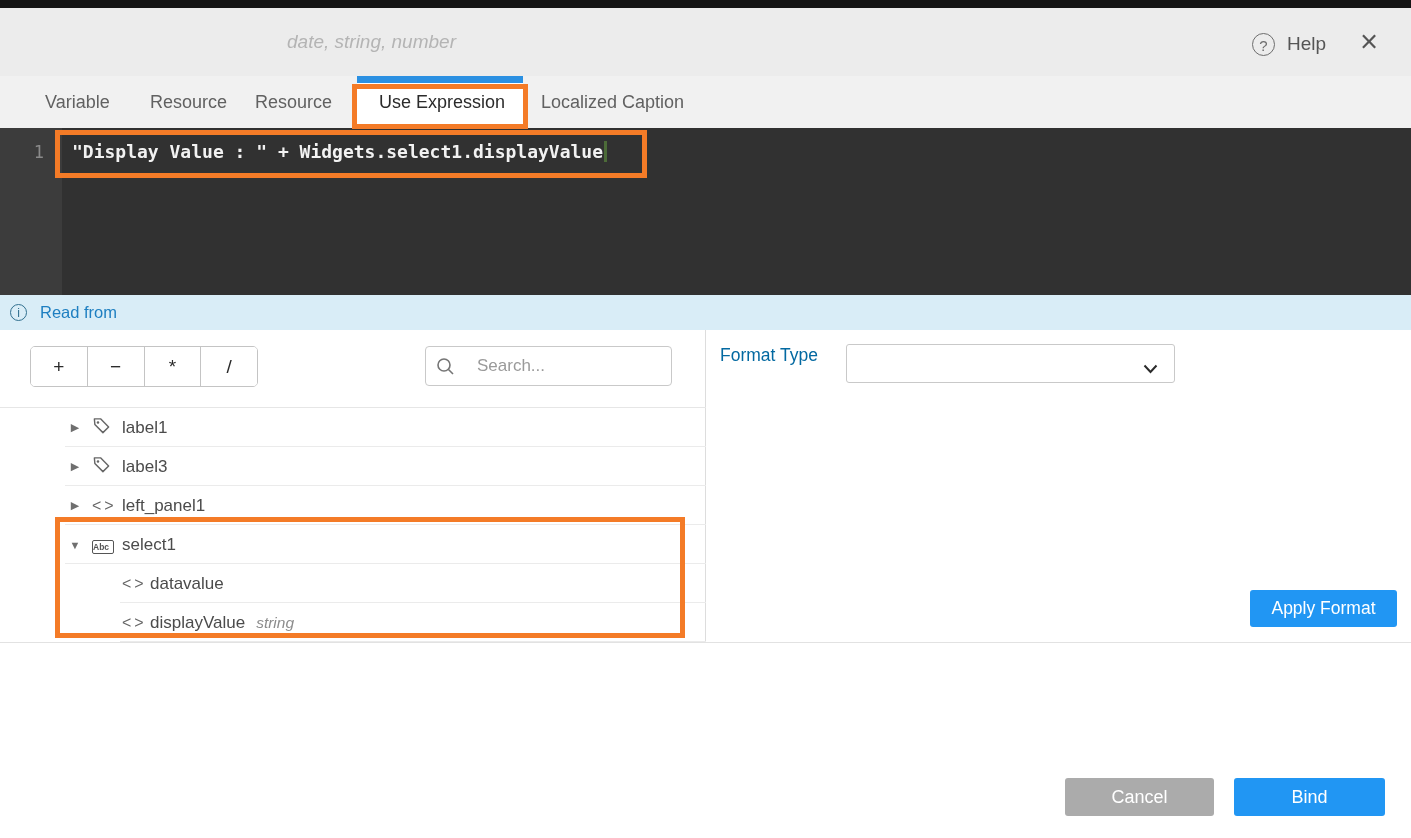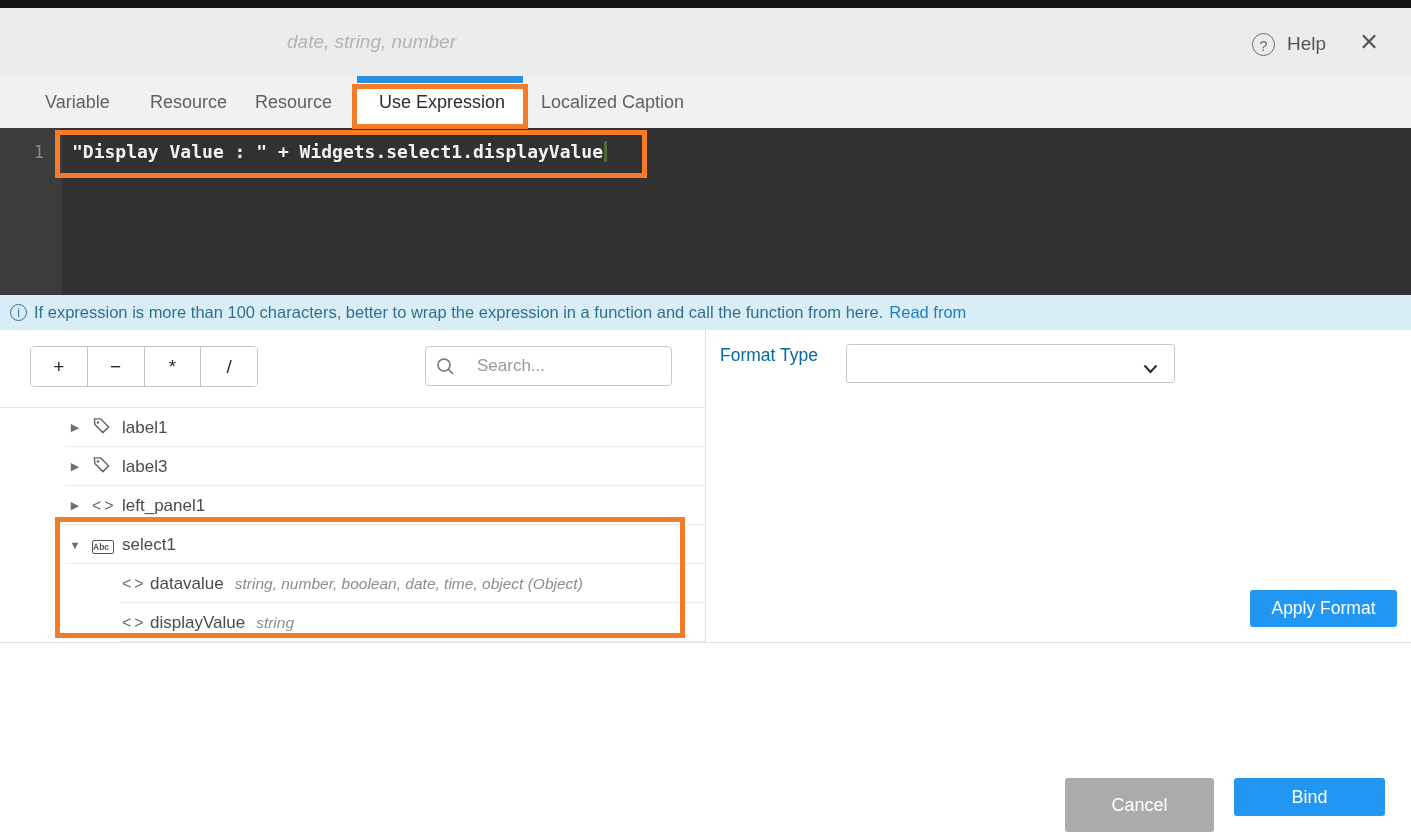--- a/index.html
+++ b/index.html
@@ -94,21 +94,21 @@
   .format-select{left:846px;top:344px;width:329px;height:39px;border:1px solid #c9c9c9;
     border-radius:3px;background:#fff;box-sizing:border-box;cursor:pointer;}
   .format-select .chev{position:absolute;right:16px;top:15px;}
   .apply-format-button{left:1250px;top:590px;width:147px;height:37px;background:#2196f3;
     color:#fff;font-size:17.5px;border:none;border-radius:3px;cursor:pointer;
     font-family:"Liberation Sans", sans-serif;}
 
   .footer-divider{left:0;top:642px;width:1411px;height:1px;background:#e2e2e2;}
 
   
-  .cancel-button{left:1065px;top:778px;width:149px;height:54px;background:#ababab;
+  .cancel-button{left:1065px;top:778px;width:149px;height:38px;background:#ababab;
     color:#fff;font-size:18px;border:none;border-radius:3px;cursor:pointer;
     font-family:"Liberation Sans", sans-serif;}
   .bind-button{left:1234px;top:778px;width:151px;height:38px;background:#2196f3;
     color:#fff;font-size:18px;border:none;border-radius:3px;cursor:pointer;
     font-family:"Liberation Sans", sans-serif;}
 </style>
 </head>
 <body>
 
 <div class="abs top-strip"></div>
@@ -131,21 +131,20 @@
 <div class="abs tab tab-use-expression">Use Expression</div>
 <div class="abs tab tab-localized">Localized Caption</div>
 
 <div class="abs editor"></div>
 <div class="abs editor-gutter"></div>
 <div class="abs editor-line-number">1</div>
 <div class="abs code-line"><span>"Display Value : " + Widgets.select1.displayValue</span><span class="editor-caret"></span></div>
 
 <div class="abs info-bar">
   <span class="info-icon">i</span>
-  <span class="info-message">If expression is more than 100 characters, better to wrap the expression in a function and call the function from here.</span>
   <span class="read-more-link">Read from</span>
 </div>
 
 <div class="abs left-panel"></div>
 <div class="abs toolbar-row"></div>
 
 <div class="abs op-group">
   <div class="op-button">+</div>
   <div class="op-button">−</div>
   <div class="op-button">*</div>
@@ -198,21 +197,20 @@
   <div class="tree-row">
     <span class="caret-icon">▼</span>
     <span class="row-icon"><span class="select-icon">Abc</span></span>
     <span class="tree-label">select1</span>
     <span class="sep"></span>
   </div>
 
   <div class="tree-row child">
     <span class="row-icon code-glyph">&lt;&gt;</span>
     <span class="tree-label">datavalue</span>
-    <span class="type-hint">string, number, boolean, date, time, object (Object)</span>
     <span class="sep"></span>
   </div>
 
   <div class="tree-row child">
     <span class="row-icon code-glyph">&lt;&gt;</span>
     <span class="tree-label">displayValue</span>
     <span class="type-hint">string</span>
     <span class="sep"></span>
   </div>
 

